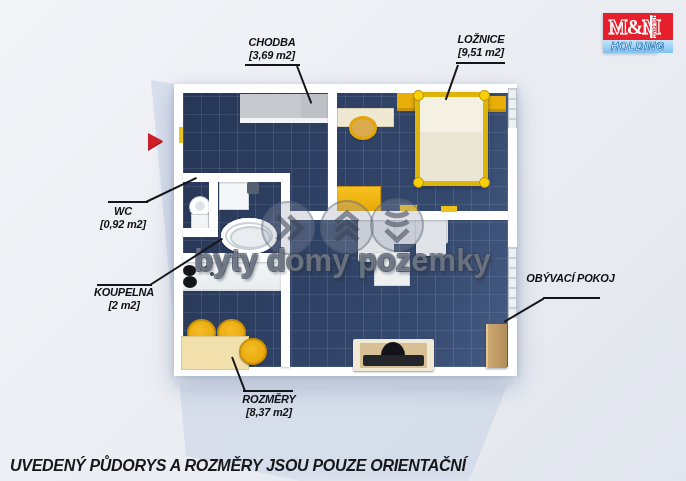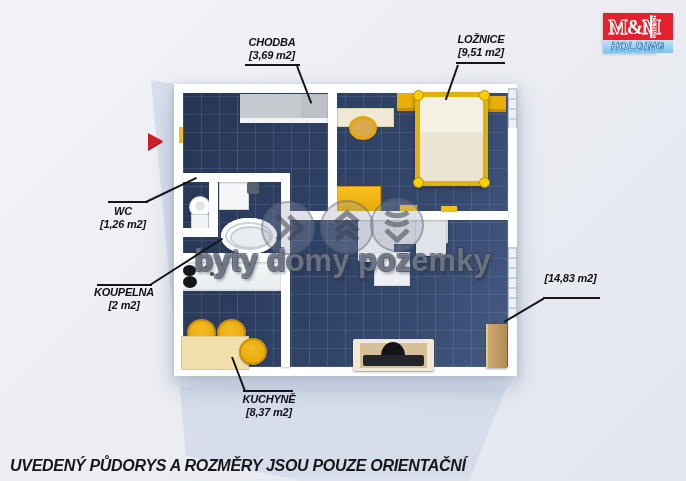--- a/index.html
+++ b/index.html
@@ -196,41 +196,41 @@
 
   <div class="abs room-label" style="left:425px;top:33px;width:112px;">
     <div>LOŽNICE</div>
     <div>[9,51 m2]</div>
   </div>
   <div class="abs lead" style="left:456px;top:62px;width:49px;"></div>
   <div class="abs lead lead-d" style="left:458px;top:64px;width:37px;transform:rotate(109.4deg);"></div>
 
   <div class="abs room-label" style="left:78px;top:205px;width:90px;">
     <div>WC</div>
-    <div>[1,26 m2]</div>
+    <div>[0,92 m2]</div>
   </div>
   <div class="abs lead" style="left:108px;top:201px;width:40px;"></div>
   <div class="abs lead lead-d" style="left:146px;top:201px;width:56px;transform:rotate(-25.6deg);"></div>
 
   <div class="abs room-label" style="left:79px;top:286px;width:90px;">
     <div>KOUPELNA</div>
     <div>[2 m2]</div>
   </div>
   <div class="abs lead" style="left:97px;top:284px;width:55px;"></div>
   <div class="abs lead lead-d" style="left:150px;top:284px;width:86px;transform:rotate(-32.6deg);"></div>
 
   <div class="abs room-label" style="left:224px;top:393px;width:90px;">
-    <div>KUCHYNĚ</div>
+    <div>ROZMĚRY</div>
     <div>[8,37 m2]</div>
   </div>
   <div class="abs lead" style="left:243px;top:390px;width:50px;"></div>
   <div class="abs lead lead-d" style="left:232px;top:356px;width:37px;transform:rotate(69.1deg);"></div>
 
   <div class="abs room-label" style="left:513px;top:272px;width:115px;">
-    <div>[14,83 m2]</div>
+    <div>OBÝVACÍ POKOJ</div>
   </div>
   <div class="abs lead" style="left:543px;top:297px;width:57px;"></div>
   <div class="abs lead lead-d" style="left:504px;top:321px;width:46px;transform:rotate(-30.5deg);"></div>
 
   <div class="abs entry-arrow" style="left:148px;top:133px;"></div>
 
   <div class="abs disclaimer">UVEDENÝ PŮDORYS A ROZMĚRY JSOU POUZE ORIENTAČNÍ</div>
 
   <div class="abs logo">
     <div class="logo-red"></div>

